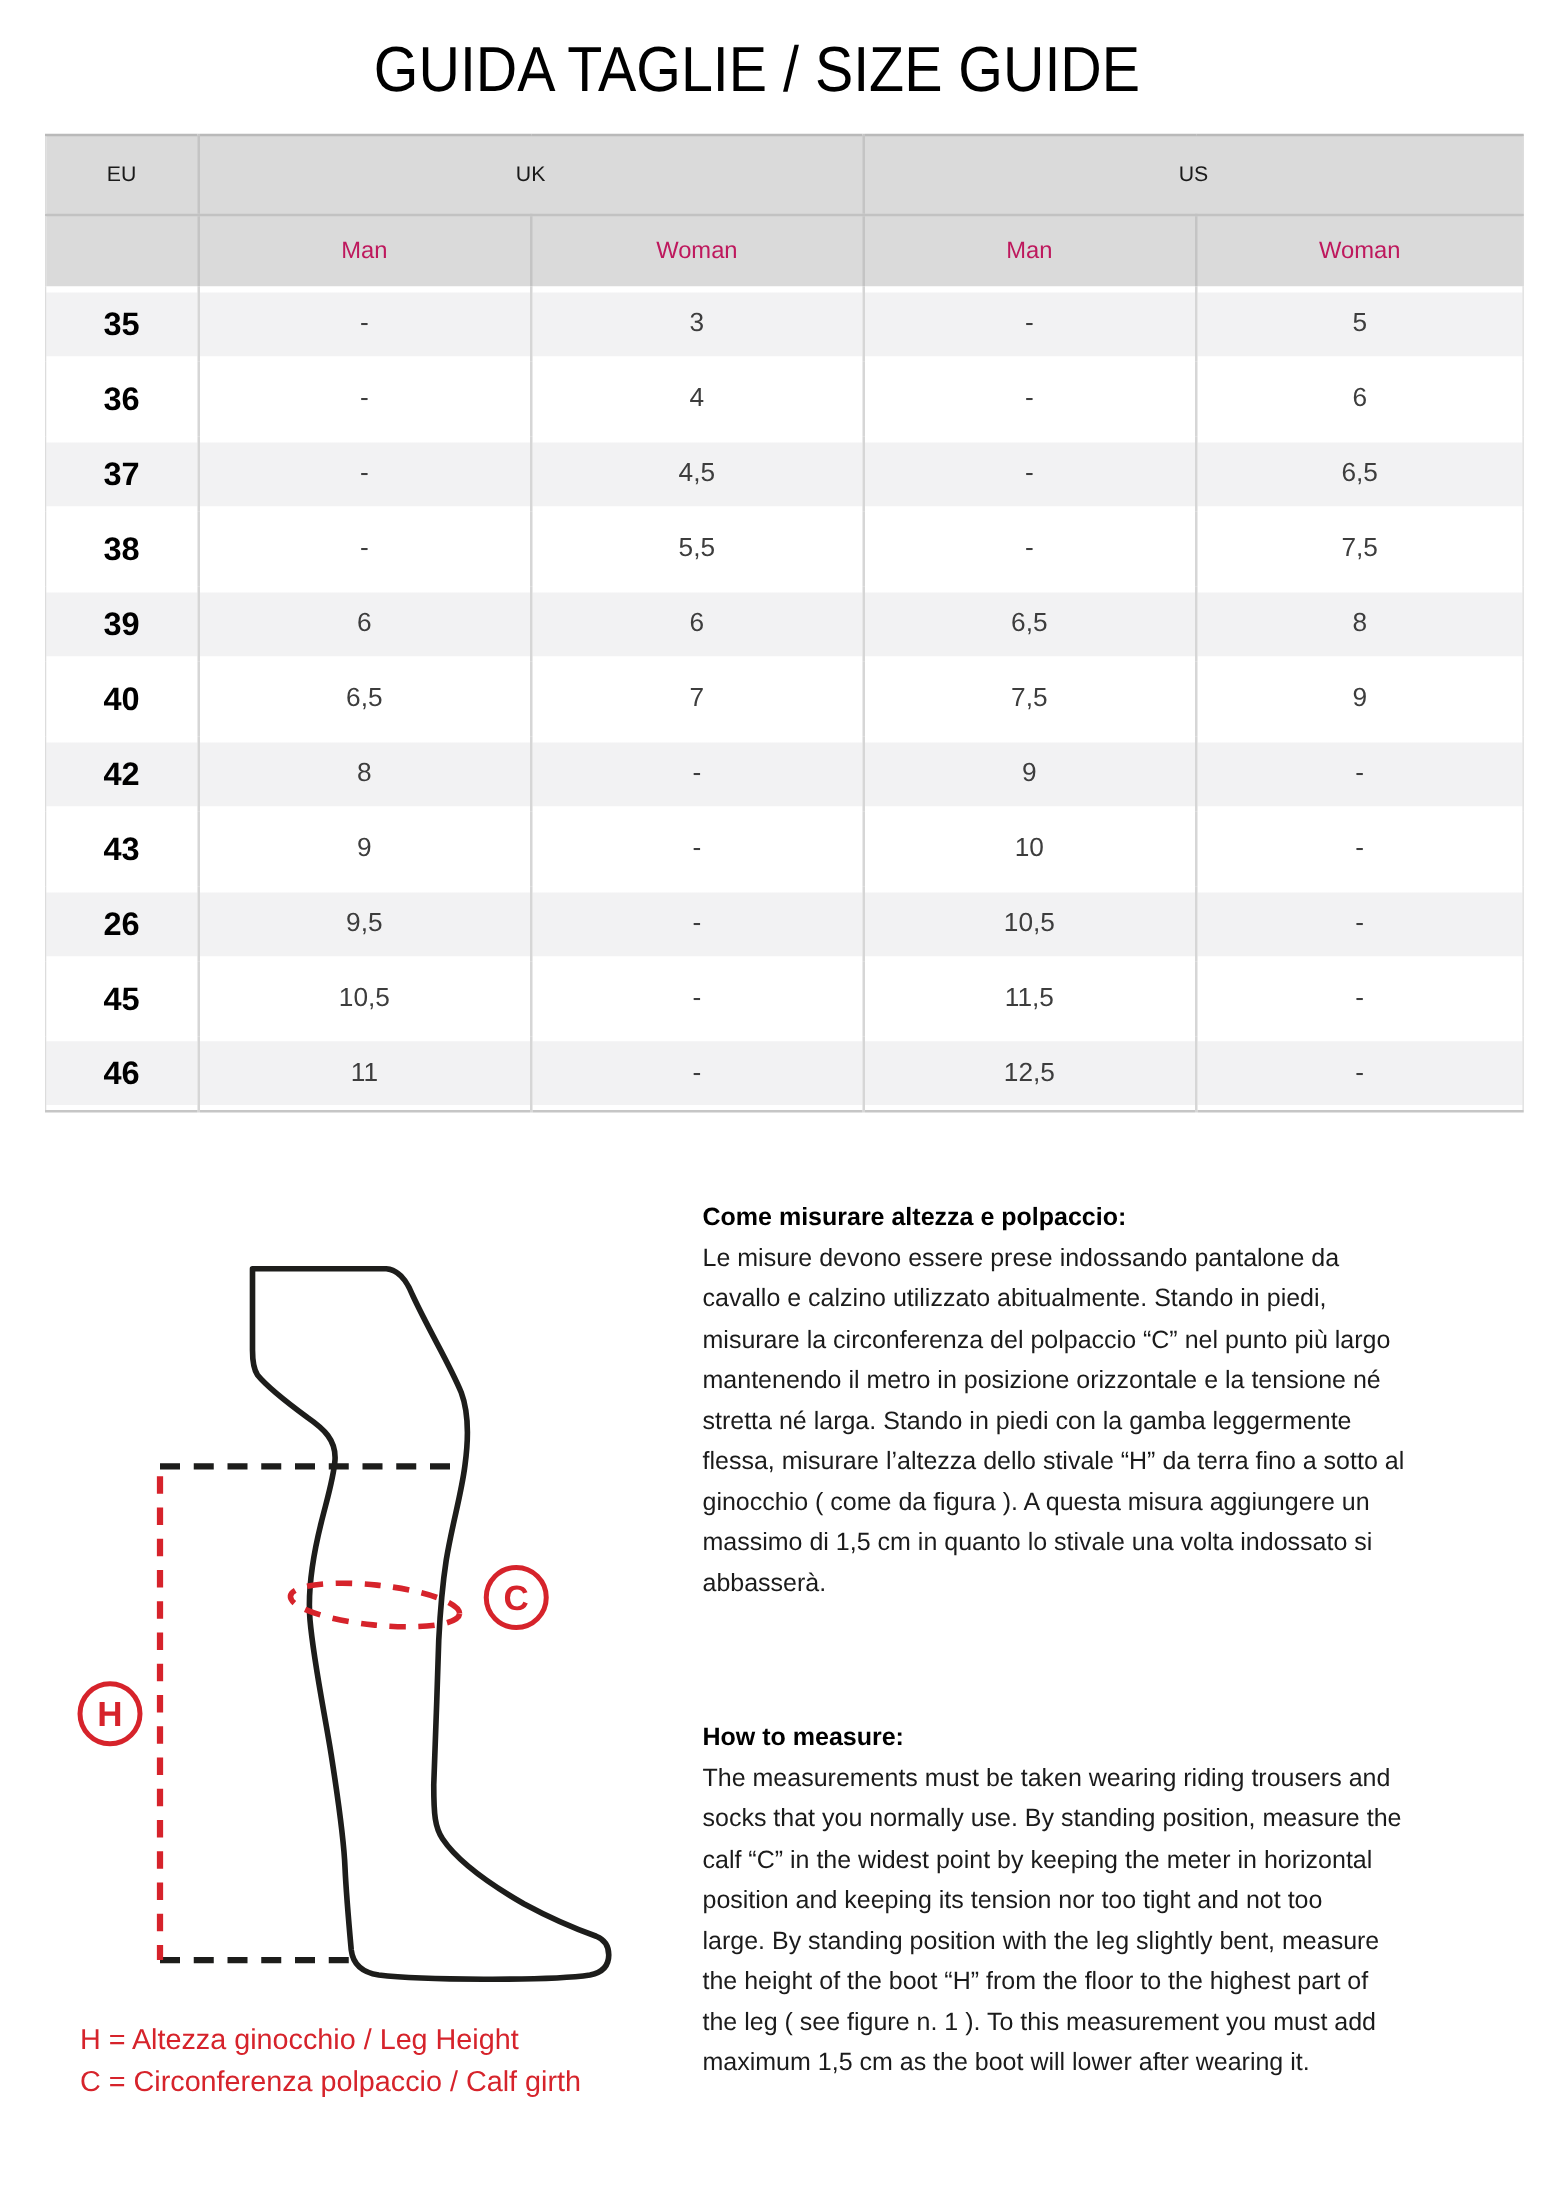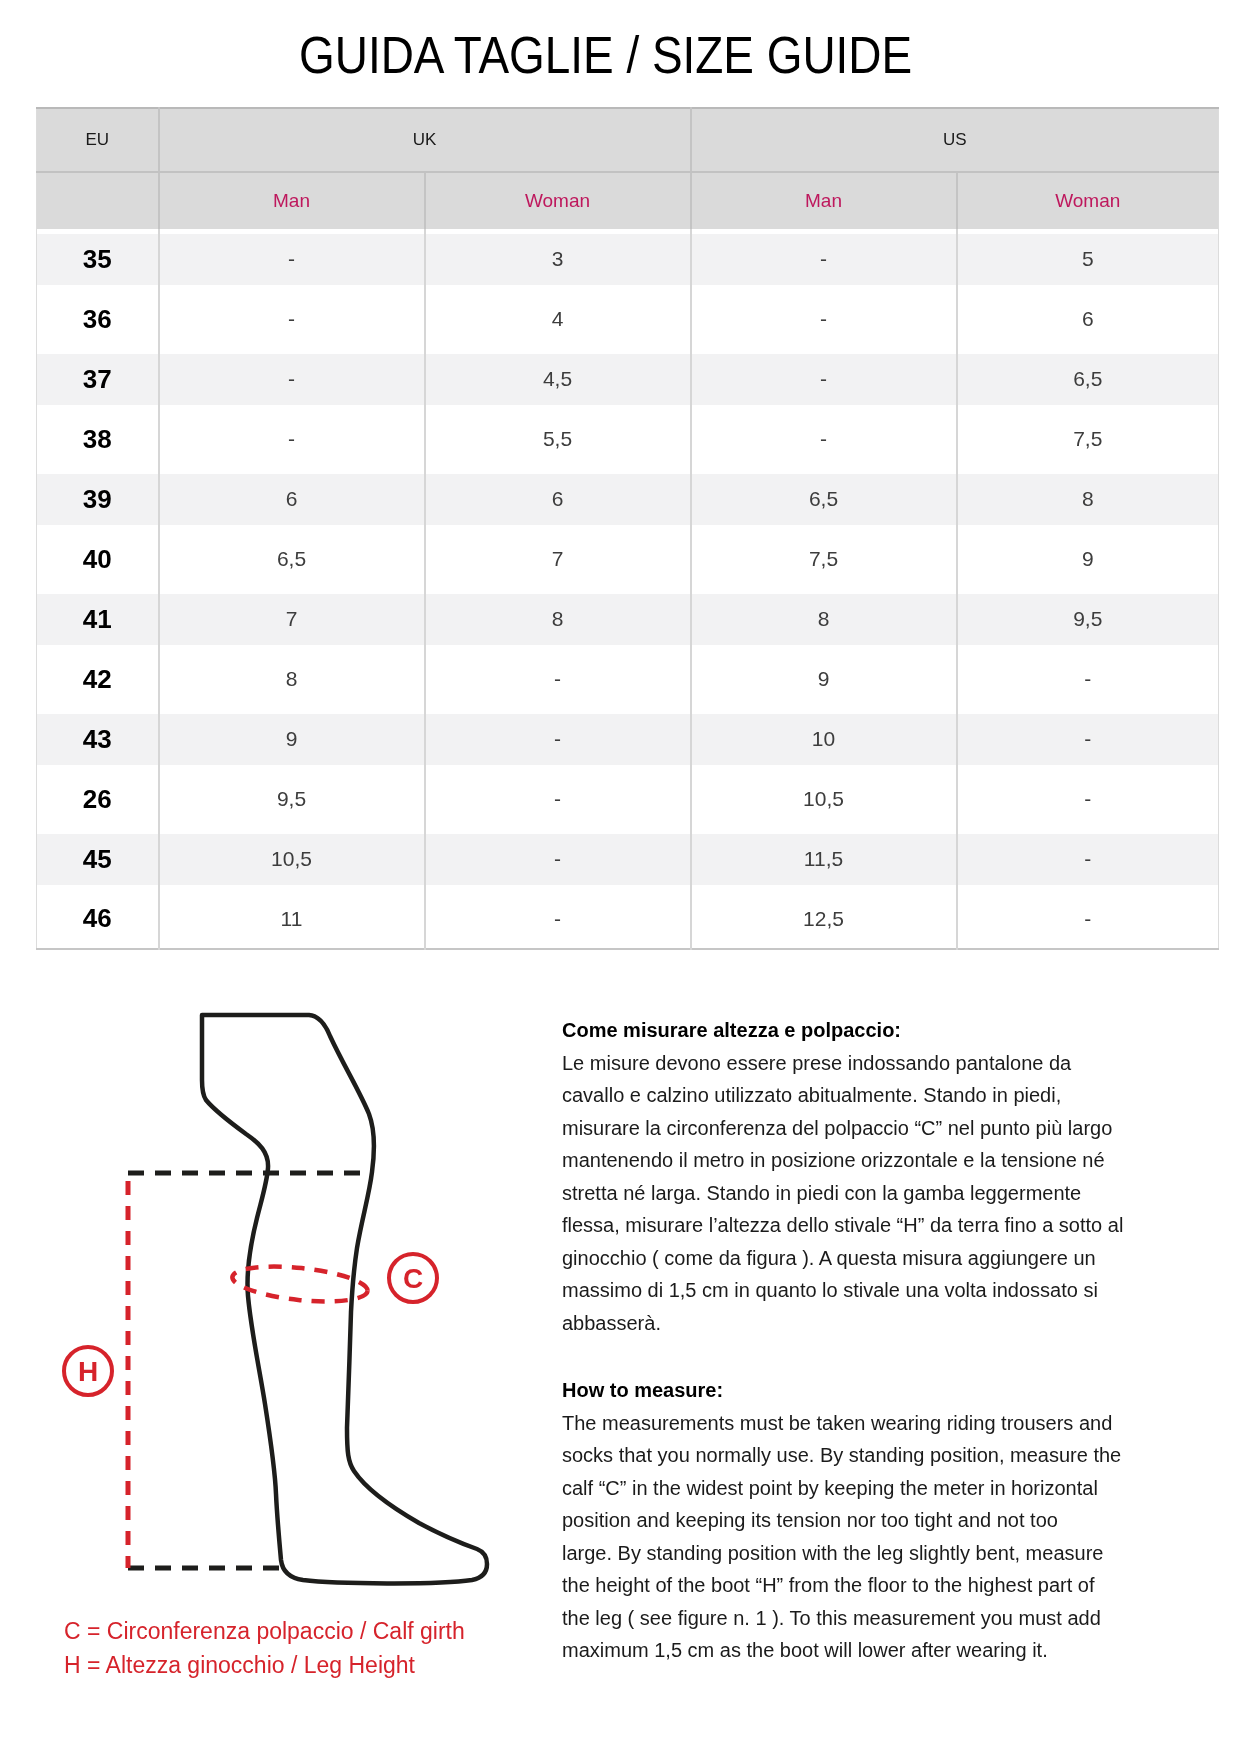--- a/index.html
+++ b/index.html
@@ -45,21 +45,21 @@
     font-weight:bold; fill:#d6232b; text-anchor:middle;
   }
 
   
   .instructions {
     position:absolute; left:562px; width:660px;
     font-size:20px; line-height:32.5px; color:#1b1b1b;
   }
   .instructions .heading { font-weight:bold; color:#000; }
   .instructions .para { white-space:pre-line; }
-  .instructions.it { top:1014px; }
+  .instructions.it { top:958px; }
   .instructions.en { top:1374px; }
 
   
   .legend {
     position:absolute; left:64px; top:1615px;
     font-size:23px; line-height:33.5px; color:#d6232b;
   }
 </style>
 </head>
 <body>
@@ -127,27 +127,20 @@
           <td>8</td>
         </tr>
         <tr>
           <th>40</th>
           <td>6,5</td>
           <td>7</td>
           <td>7,5</td>
           <td>9</td>
         </tr>
         <tr>
-          <th>41</th>
-          <td>7</td>
-          <td>8</td>
-          <td>8</td>
-          <td>9,5</td>
-        </tr>
-        <tr>
           <th>42</th>
           <td>8</td>
           <td>-</td>
           <td>9</td>
           <td>-</td>
         </tr>
         <tr>
           <th>43</th>
           <td>9</td>
           <td>-</td>
@@ -230,17 +223,17 @@
 socks that you normally use. By standing position, measure the
 calf “C” in the widest point by keeping the meter in horizontal
 position and keeping its tension nor too tight and not too
 large. By standing position with the leg slightly bent, measure
 the height of the boot “H” from the floor to the highest part of
 the leg ( see figure n. 1 ). To this measurement you must add
 maximum 1,5 cm as the boot will lower after wearing it.</div>
   </div>
 
   <div class="legend">
+    <div>H = Altezza ginocchio / Leg Height</div>
     <div>C = Circonferenza polpaccio / Calf girth</div>
-    <div>H = Altezza ginocchio / Leg Height</div>
   </div>
 
 </div>
 
 </body></html>

